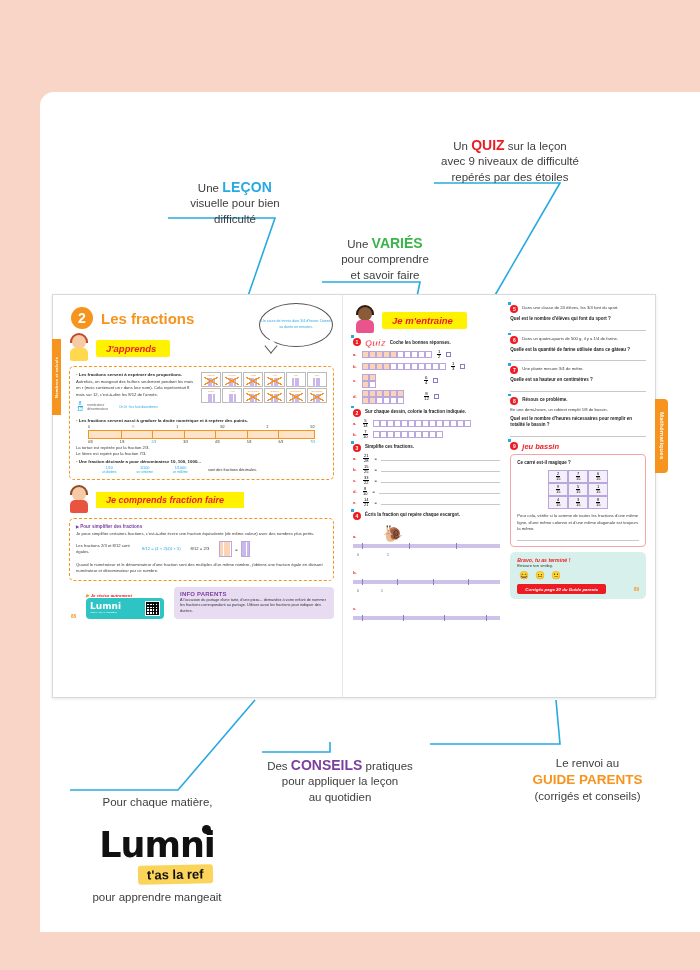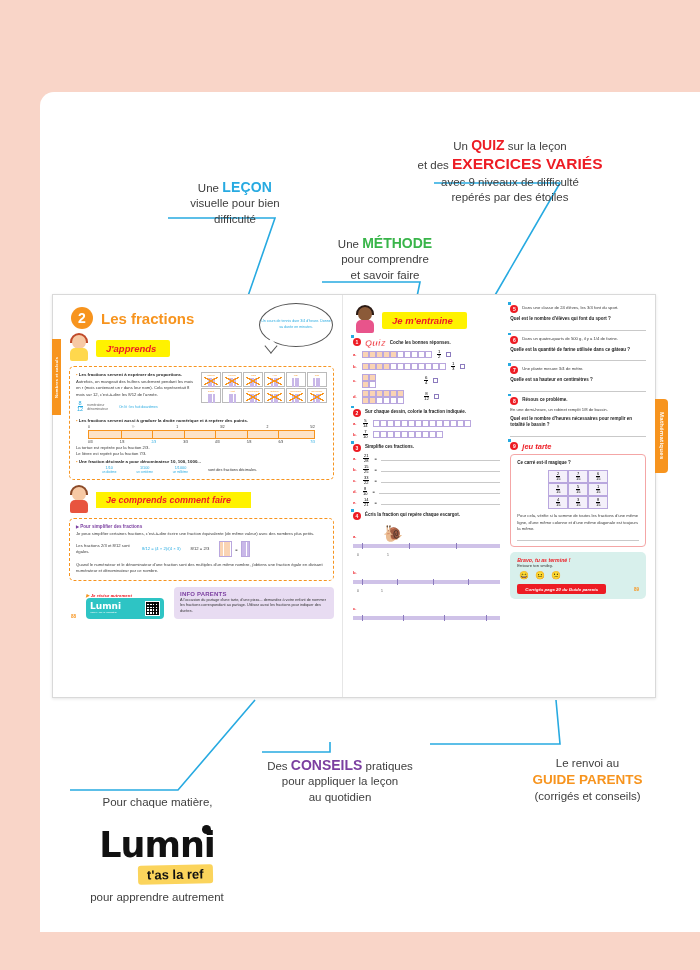--- a/index.html
+++ b/index.html
@@ -186,28 +186,27 @@
   <path d="M 335 748 L 335 748" stroke="#27AAE1" stroke-width="1.6" fill="none"></path>
 </svg>
 
 <div class="callout cl-lecon">
   <div><span>Une </span><span class="big">LEÇON</span></div>
   <div>visuelle pour bien</div>
   <div>difficulté</div>
 </div>
 
 <div class="callout cl-methode">
-  <div><span>Une </span><span class="big">MÉTHODE</span></div>
+  <div><span>Une </span><span class="big">VARIÉS</span></div>
   <div>pour comprendre</div>
   <div>et savoir faire</div>
 </div>
 
 <div class="callout cl-quiz">
   <div><span>Un </span><span class="big">QUIZ</span><span> sur la leçon</span></div>
-  <div><span>et des </span><span class="big2">EXERCICES VARIÉS</span></div>
   <div>avec 9 niveaux de difficulté</div>
   <div>repérés par des étoiles</div>
 </div>
 
 <div class="callout cl-conseils">
   <div><span>Des </span><span class="big">CONSEILS</span><span> pratiques</span></div>
   <div>pour appliquer la leçon</div>
   <div>au quotidien</div>
 </div>
 
@@ -220,21 +219,21 @@
 <div class="callout cl-videos">
   <div>Pour chaque matière,</div>
 </div>
 
 <div class="lumni-wrap">
   <div class="lumni-word">
     <span>Lumni</span>
     <span class="lumni-dot"></span>
   </div>
   <div><span class="tasref">t'as la ref</span></div>
-  <div class="cl-videos sub" style="position:static;width:auto;margin-top:7px;font-size:11.5px;color:#3e3e3e;">pour apprendre autrement</div>
+  <div class="cl-videos sub" style="position:static;width:auto;margin-top:7px;font-size:11.5px;color:#3e3e3e;">pour apprendre mangeait</div>
 </div>
 
 <div class="spread">
 
   <div class="page left">
     <div class="vtab">Nombres et calculs</div>
 
     <div class="chap-head">
       <div class="chap-num">2</div>
       <div class="chap-title">Les fractions</div>
@@ -423,21 +422,21 @@
         <div style="font-size:3.8px;color:#333;padding-top:2px;">sont des fractions décimales.</div>
       </div>
     </div>
 
     <div class="banner-row">
       <div class="avatar">
         <div class="av-hair" style="background:#8B4A28;"></div>
         <div class="av-head" style="background:#F7C9A4;"></div>
         <div class="av-body" style="background:#E8543F;"></div>
       </div>
-      <div class="yellowbar">Je comprends comment faire</div>
+      <div class="yellowbar">Je comprends fraction faire</div>
     </div>
 
     <div class="dashbox">
       <div class="purple-t">Pour simplifier des fractions</div>
       <div class="tiny" style="margin-top:2px;">Je peux simplifier certaines fractions, c'est-à-dire écrire une fraction équivalente (de même valeur) avec des nombres plus petits.</div>
       <div style="display:flex; gap:10px; align-items:center; margin-top:4px;">
         <div class="tiny" style="width:56px;">Les fractions 2/3 et 8/12 sont égales.</div>
         <div class="tiny" style="color:#27AAE1;">8/12 = (4 × 2)/(4 × 3)</div>
         <div class="tiny">8/12 = 2/3</div>
         <div style="display:flex;gap:3px;align-items:center;">
@@ -751,21 +750,21 @@
             <span class="ex-txt">Résous ce problème.</span>
           </div>
           <div class="tiny" style="margin-top:2px;">En une demi-heure, un robinet remplit 1/8 de bassin.</div>
           <div class="ex-txt" style="margin-top:3px;">Quel est le nombre d'heures nécessaires pour remplir en totalité le bassin ?</div>
           <div class="ans-line" style="margin-top:3px;"></div>
         </div>
 
         <div class="ex">
           <div class="ex-head" style="align-items:center;">
             <div class="ex-num">9</div>
-            <span class="jeu-title">jeu tarte</span>
+            <span class="jeu-title">jeu bassin</span>
           </div>
           <div class="jeu-box">
             <div class="ex-txt">Ce carré est-il magique ?</div>
             <div class="magic">
               <div>
                   <span class="frac" style="font-size:4px;">
                     <span class="n">2</span>
                     <span>15</span>
                   </span>
                 </div>

